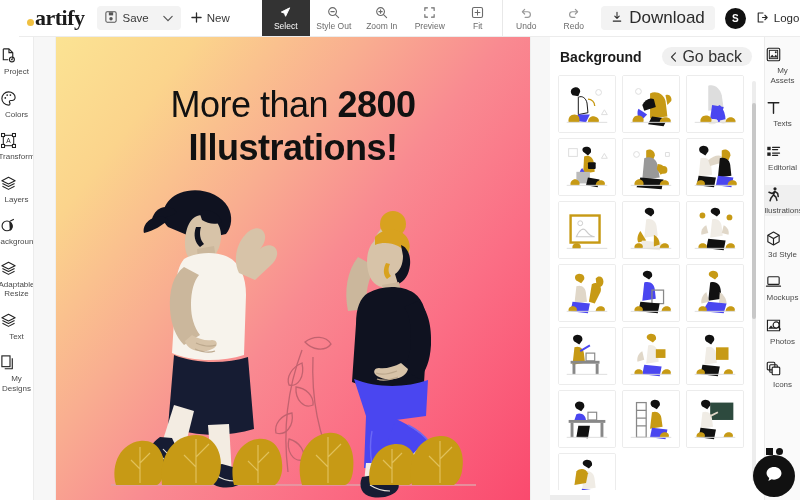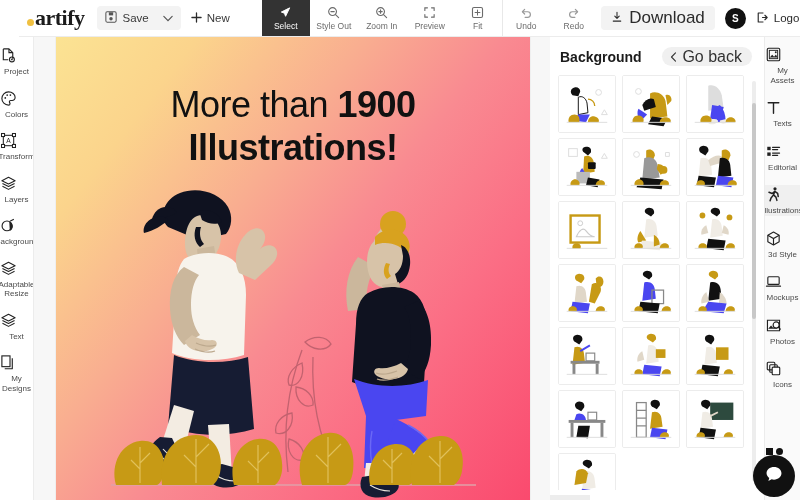--- a/index.html
+++ b/index.html
@@ -409,21 +409,21 @@
       <span class="lbl">My
 Designs</span>
     </div>
   </div>
 
   <div class="workspace">
     <div class="canvas">
 
       <div class="canvas-title">
         <div>
-          <span class="light">More than </span><span class="bold">1900</span>
+          <span class="light">More than </span><span class="bold">2800</span>
         </div>
         <div class="bold">Illustrations!</div>
       </div>
 
       <svg class="art" viewBox="0 0 474 333">
 
         <line x1="55" y1="318" x2="420" y2="318" stroke="#e0a0a8" stroke-width="1.4"></line>
 
         <g fill="none" stroke="#c2626f" stroke-width="1.3">
           <path d="M232 305c-6-48 2-90 14-122"></path>

